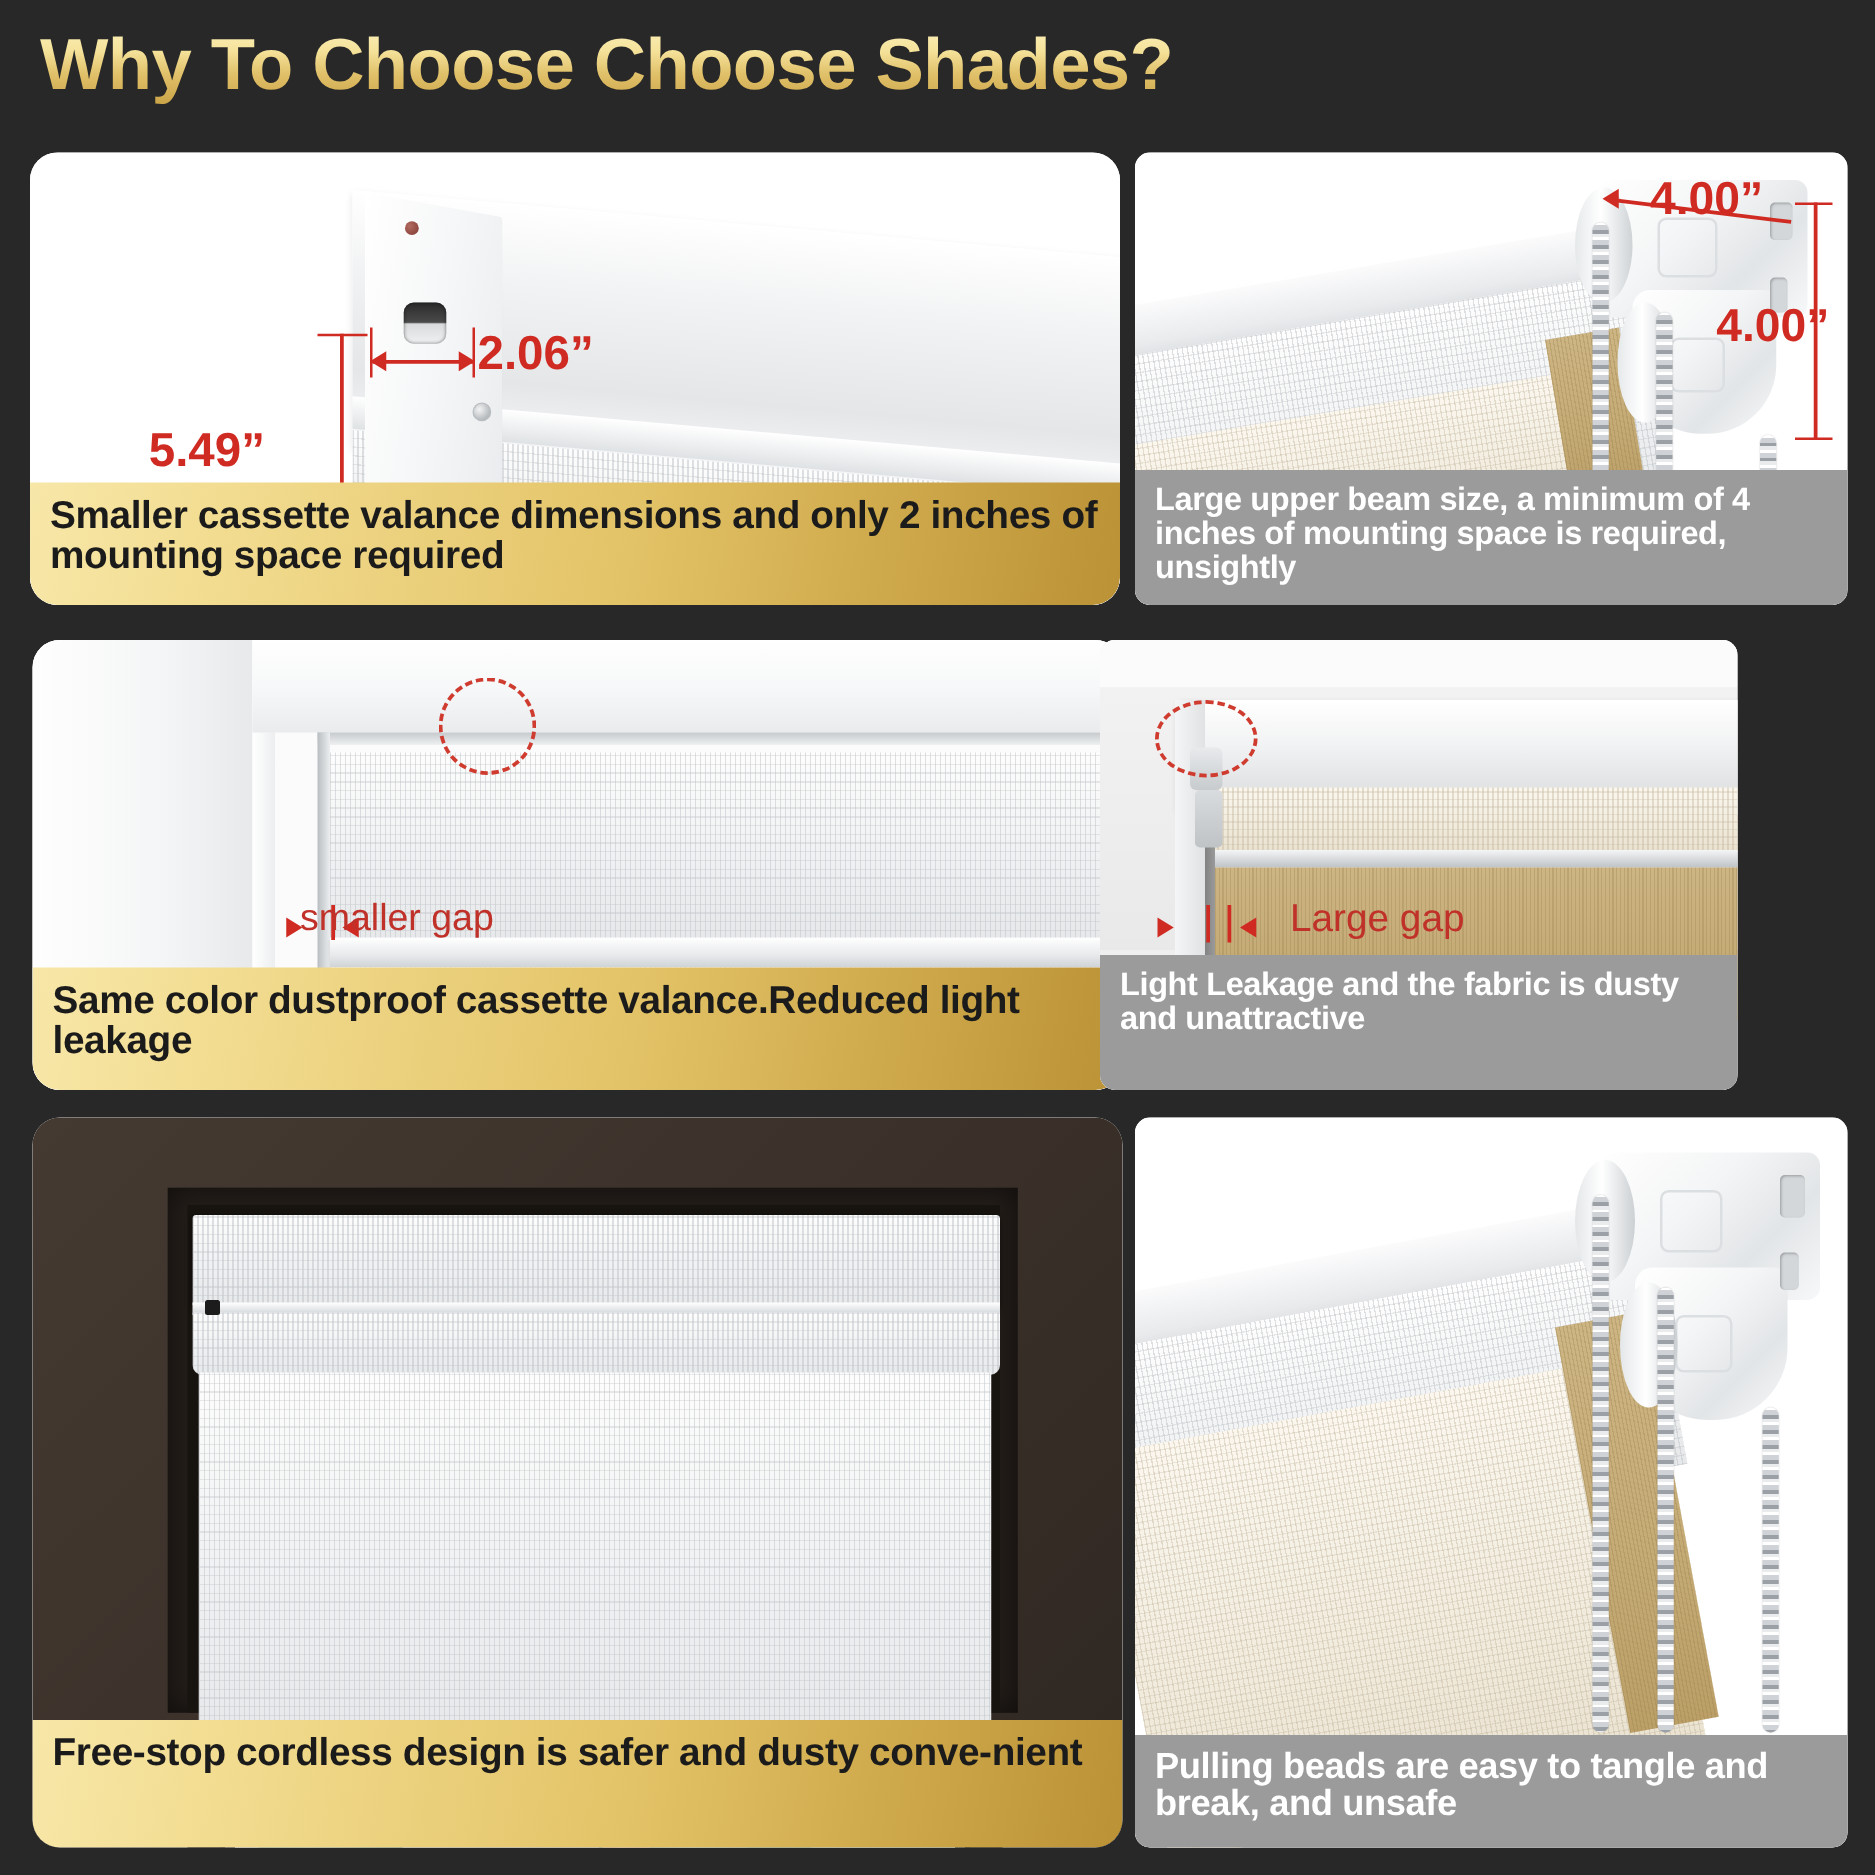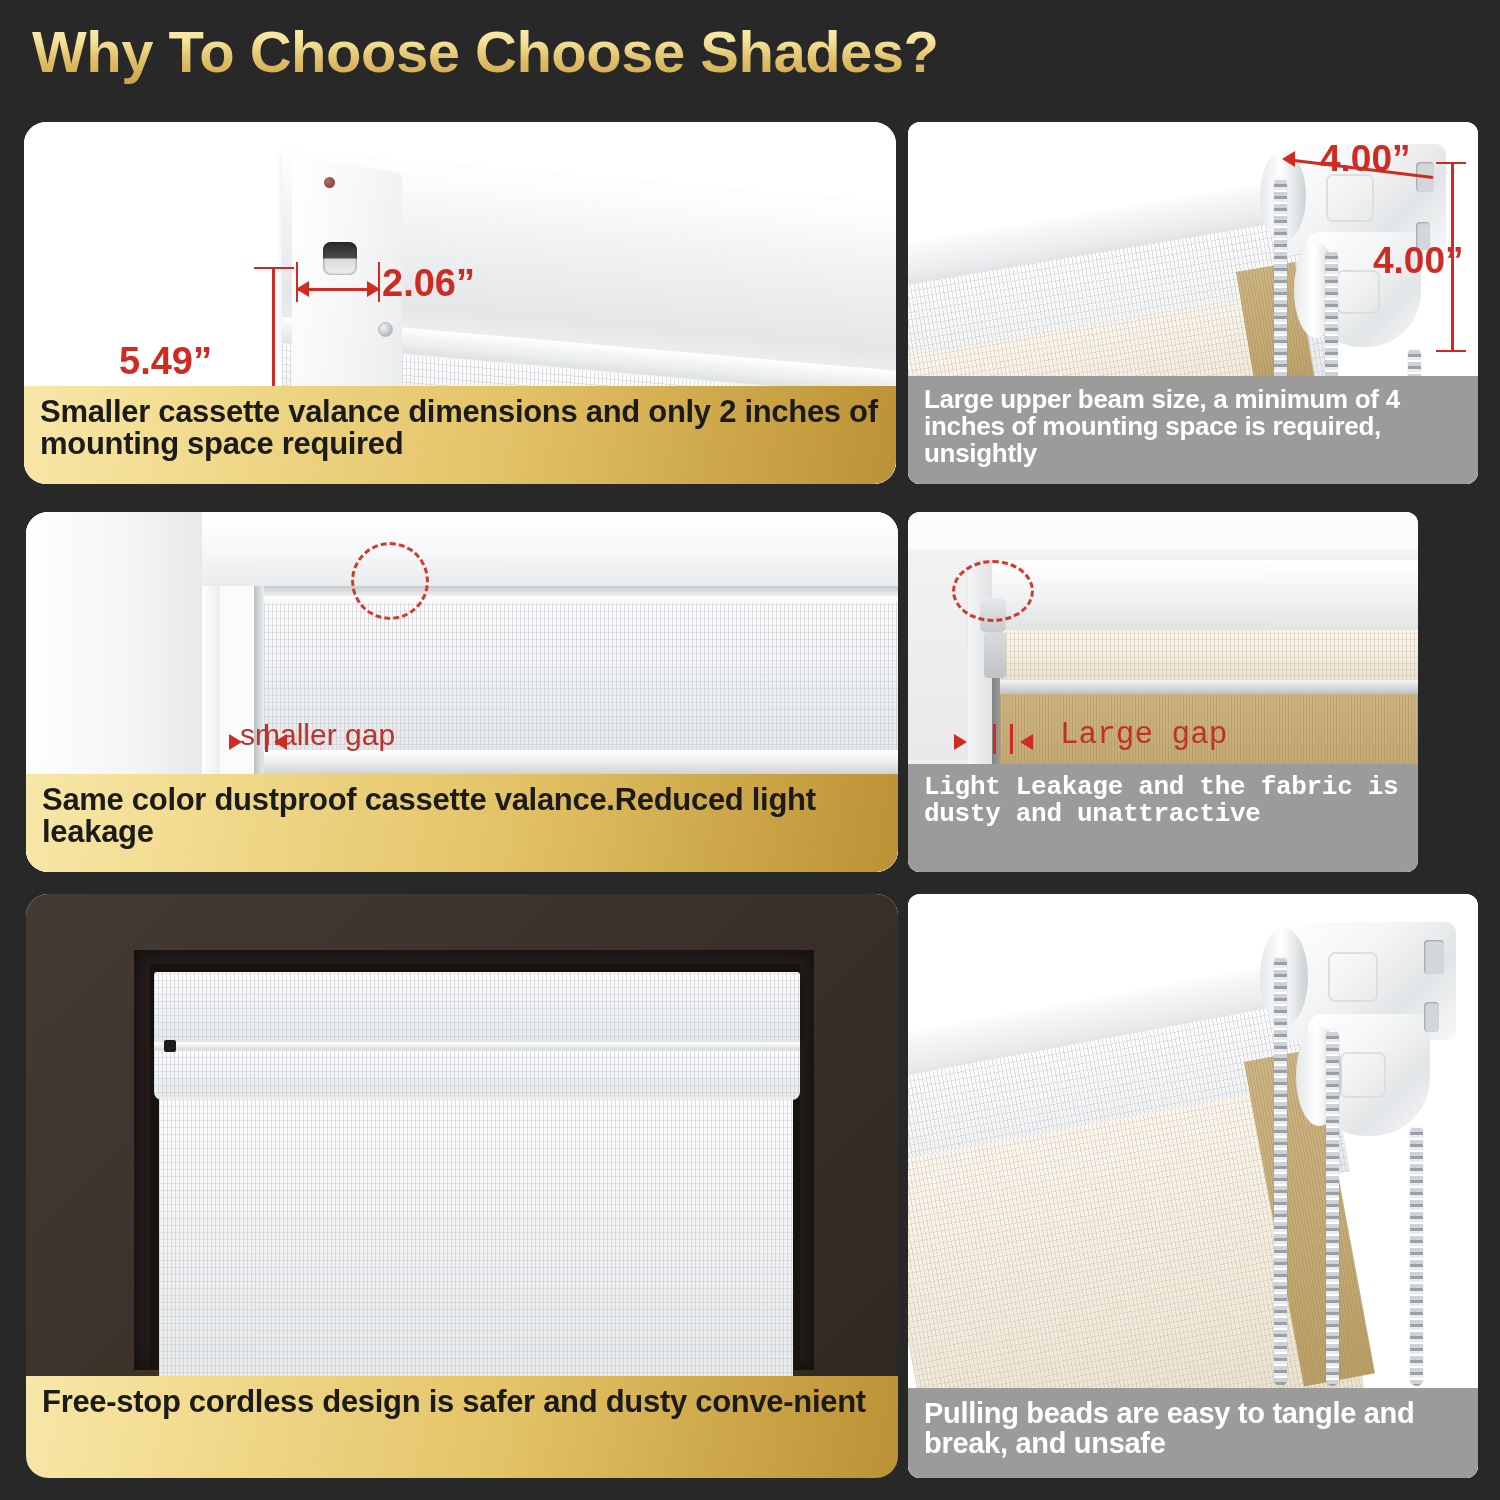--- a/index.html
+++ b/index.html
@@ -25,21 +25,21 @@
   }
 
   
   .panel{position:absolute;overflow:hidden;background:#fff;}
   .panel.left{border-radius:22px;}
   .panel.right{border-radius:12px;}
 
   .p1{left:24px;  top:122px;  width:872px; height:362px;}
   .p2{left:908px; top:122px;  width:570px; height:362px;}
   .p3{left:26px;  top:512px;  width:872px; height:360px;}
-  .p4{left:908px; top:512px;  width:510px; height:360px;font-family:Liberation Mono, monospace;}
+  .p4{left:880px; top:512px;  width:510px; height:360px;}
   .p5{left:26px;  top:894px;  width:872px; height:584px;}
   .p6{left:908px; top:894px;  width:570px; height:584px;}
 
   .photo{position:absolute;inset:0;overflow:hidden;}
 
   
   .cap{
     position:absolute;left:0;right:0;bottom:0;
     box-sizing:border-box;
     padding:10px 14px 12px 16px;

